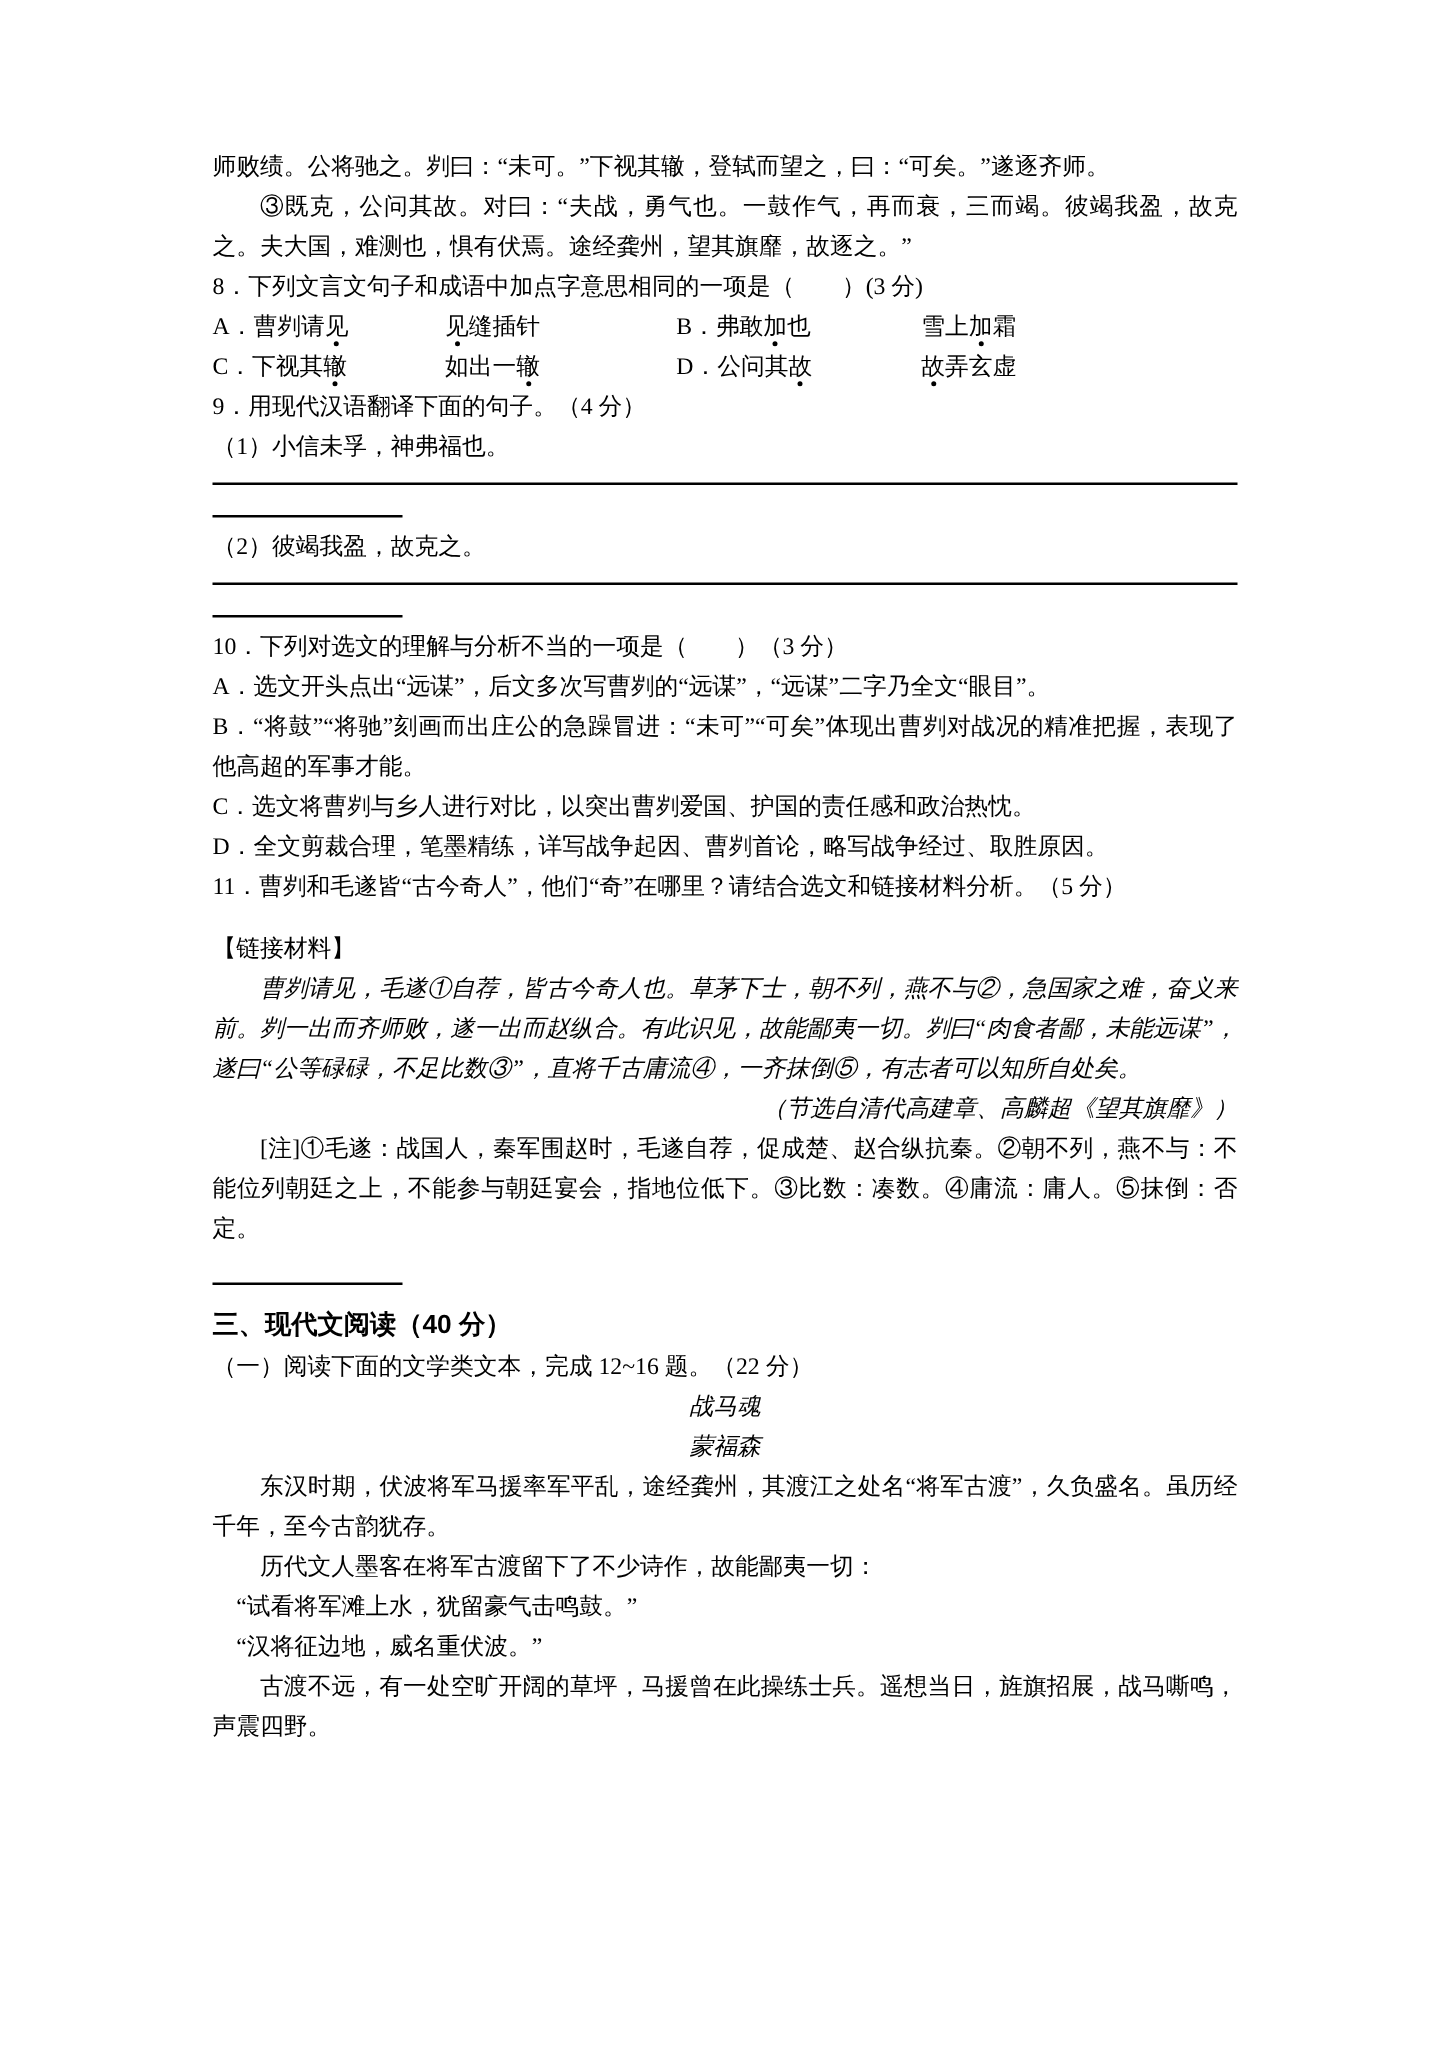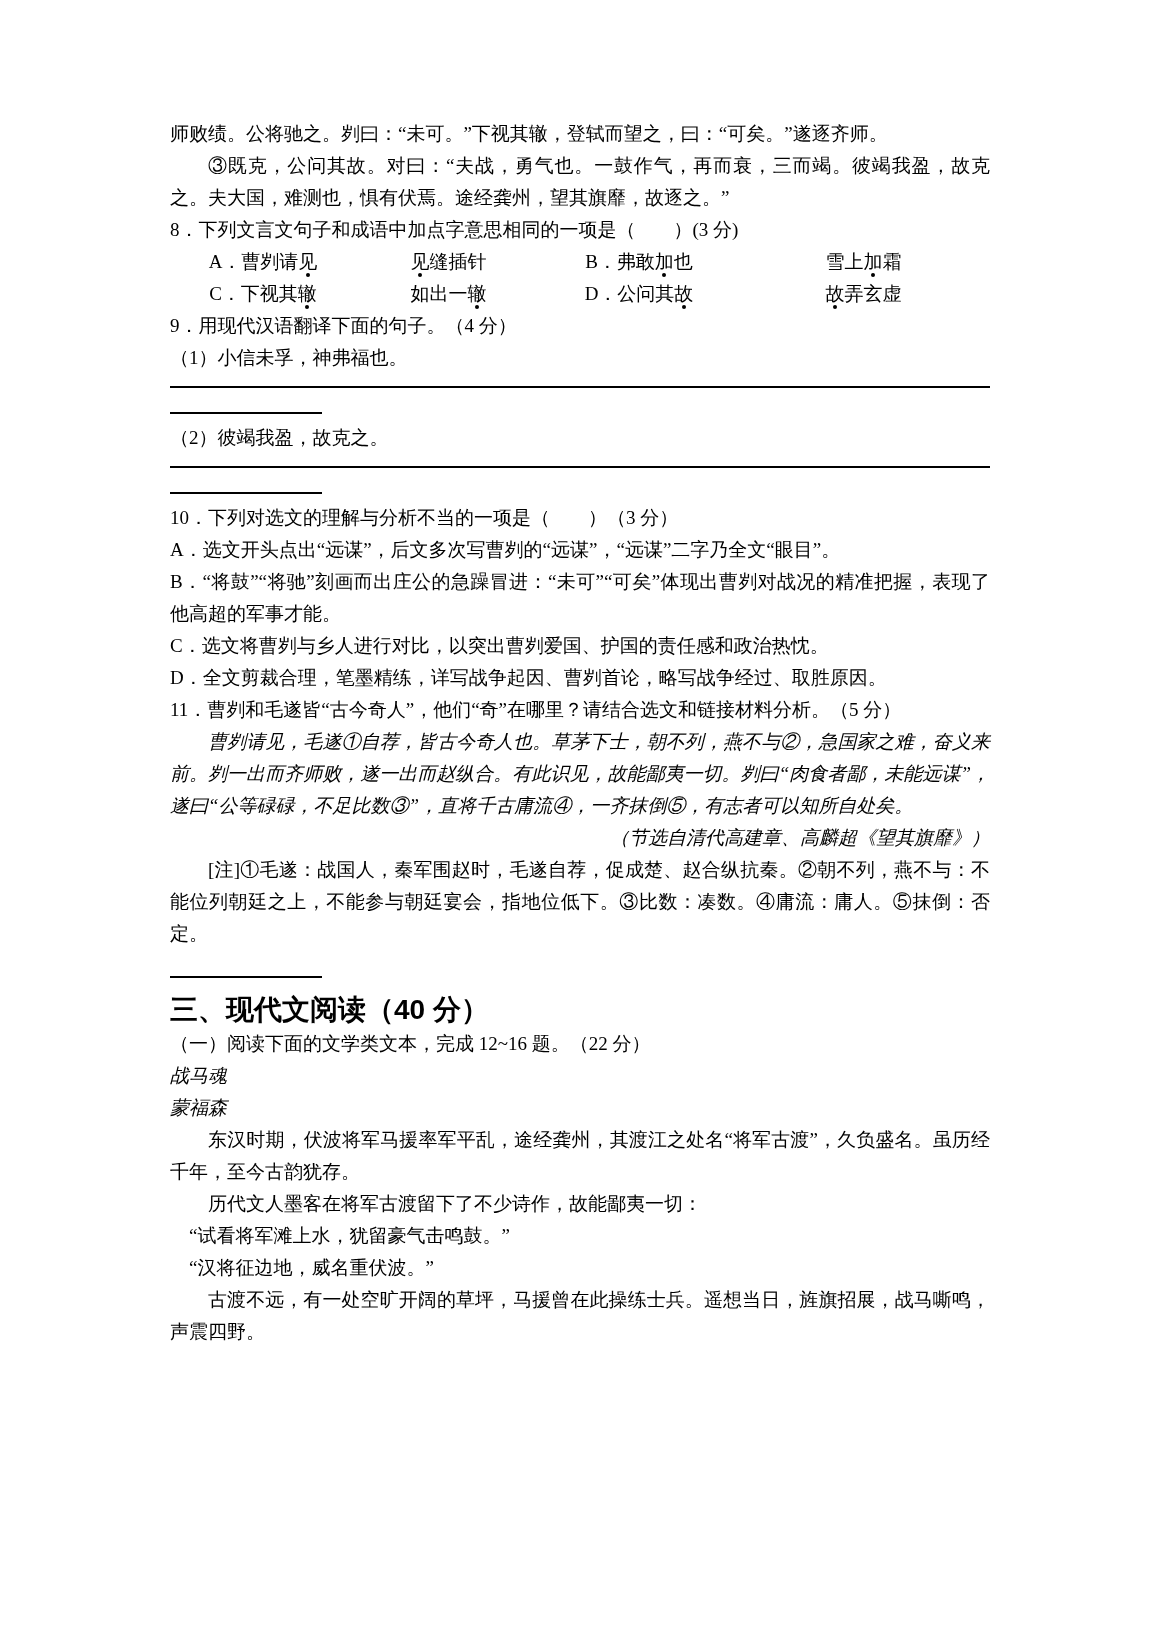--- a/index.html
+++ b/index.html
@@ -13,36 +13,35 @@
     color: #000000;
     font-family: "Liberation Serif", "DejaVu Serif", serif;
     font-size: 19px;
     line-height: 32px;
     overflow: hidden;
   }
   p { margin: 0; }
   .just { text-align: justify; text-justify: inter-ideograph; }
   .indent { text-indent: 2em; }
   .qindent { text-indent: 1em; }
-  .center { }
+  .center { text-align: center; }
   .right { text-align: right; }
   .kai { font-style: italic; }
   .sec-heading {
     font-weight: 700;
-    font-size: 28px;
+    font-size: 21px;
     line-height: 36px;
     margin-top: 14px;
     font-family: "Liberation Sans", "DejaVu Sans", sans-serif;
   }
   .mt8  { margin-top: 8px; }
   .mt18 { margin-top: 18px; }
   .opt-grid {
     display: grid;
     grid-template-columns: 186px 185px 196px 1fr;
-    text-align: center;
   }
   .opt-cell { white-space: nowrap; }
   .emdot { position: relative; }
   .emdot::after {
     content: "";
     position: absolute;
     left: 50%;
     bottom: -5px;
     width: 4px;
     height: 4px;
@@ -98,20 +97,21 @@
   <div class="ans-line-short"></div>
 
   <p class="mt8">10．下列对选文的理解与分析不当的一项是（　　）（3 分）</p>
   <p class="just">A．选文开头点出“远谋”，后文多次写曹刿的“远谋”，“远谋”二字乃全文“眼目”。</p>
   <p class="just">B．“将鼓”“将驰”刻画而出庄公的急躁冒进：“未可”“可矣”体现出曹刿对战况的精准把握，表现了他高超的军事才能。</p>
   <p class="just">C．选文将曹刿与乡人进行对比，以突出曹刿爱国、护国的责任感和政治热忱。</p>
   <p class="just">D．全文剪裁合理，笔墨精练，详写战争起因、曹刿首论，略写战争经过、取胜原因。</p>
 
   <p class="just">11．曹刿和毛遂皆“古今奇人”，他们“奇”在哪里？请结合选文和链接材料分析。（5 分）</p>
 
+  <p class="mt18">【链接材料】</p>
   <p class="just indent kai">曹刿请见，毛遂①自荐，皆古今奇人也。草茅下士，朝不列，燕不与②，急国家之难，奋义来前。刿一出而齐师败，遂一出而赵纵合。有此识见，故能鄙夷一切。刿曰“肉食者鄙，未能远谋”，遂曰“公等碌碌，不足比数③”，直将千古庸流④，一齐抹倒⑤，有志者可以知所自处矣。</p>
   <p class="right kai">（节选自清代高建章、高麟超《望其旗靡》）</p>
   <p class="just indent">[注]①毛遂：战国人，秦军围赵时，毛遂自荐，促成楚、赵合纵抗秦。②朝不列，燕不与：不能位列朝廷之上，不能参与朝廷宴会，指地位低下。③比数：凑数。④庸流：庸人。⑤抹倒：否定。</p>
 
   <div class="divider-short"></div>
 
   <p class="sec-heading">三、现代文阅读（40 分）</p>
   <p>（一）阅读下面的文学类文本，完成 12~16 题。（22 分）</p>
 
   <p class="center kai">战马魂</p>

